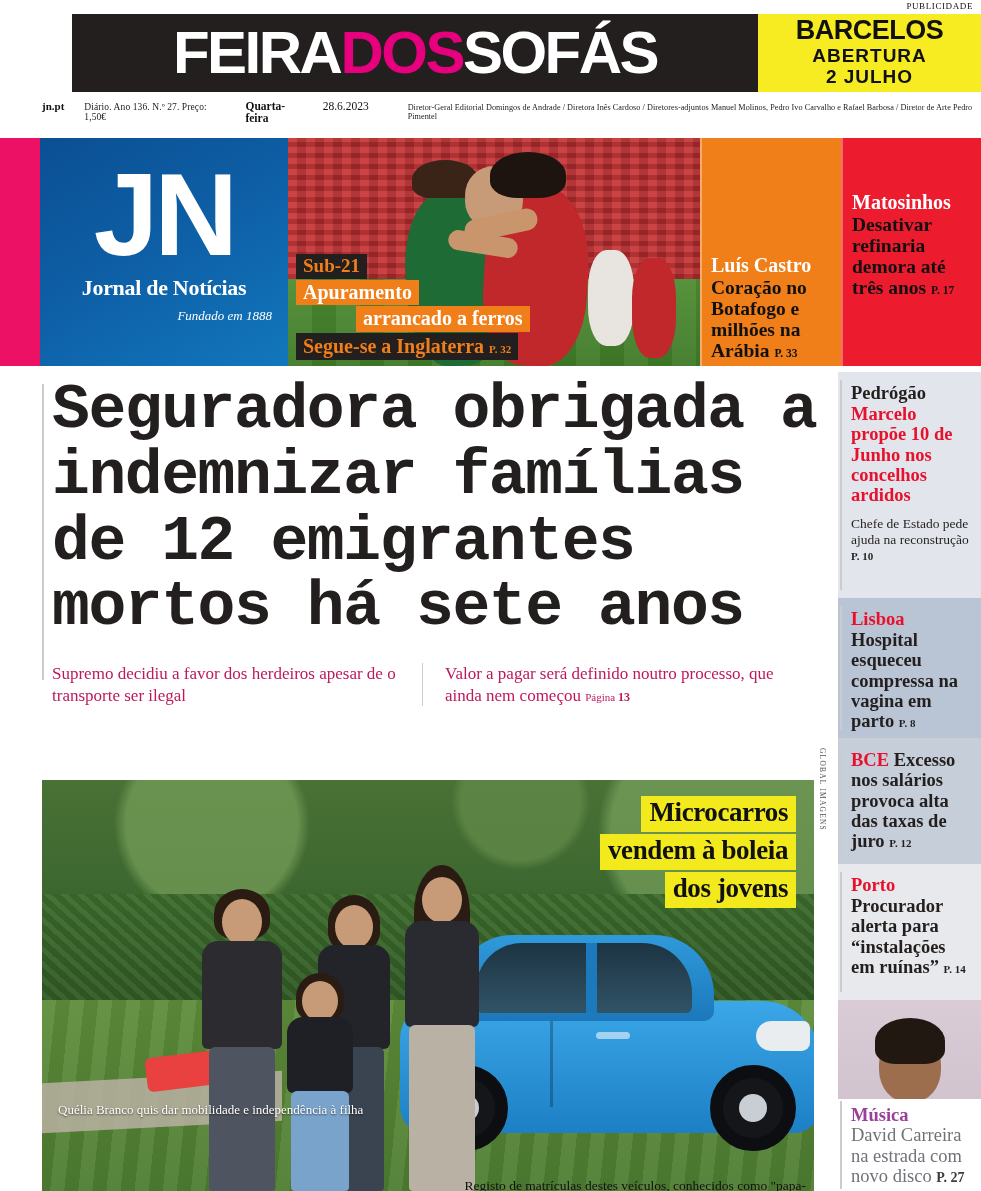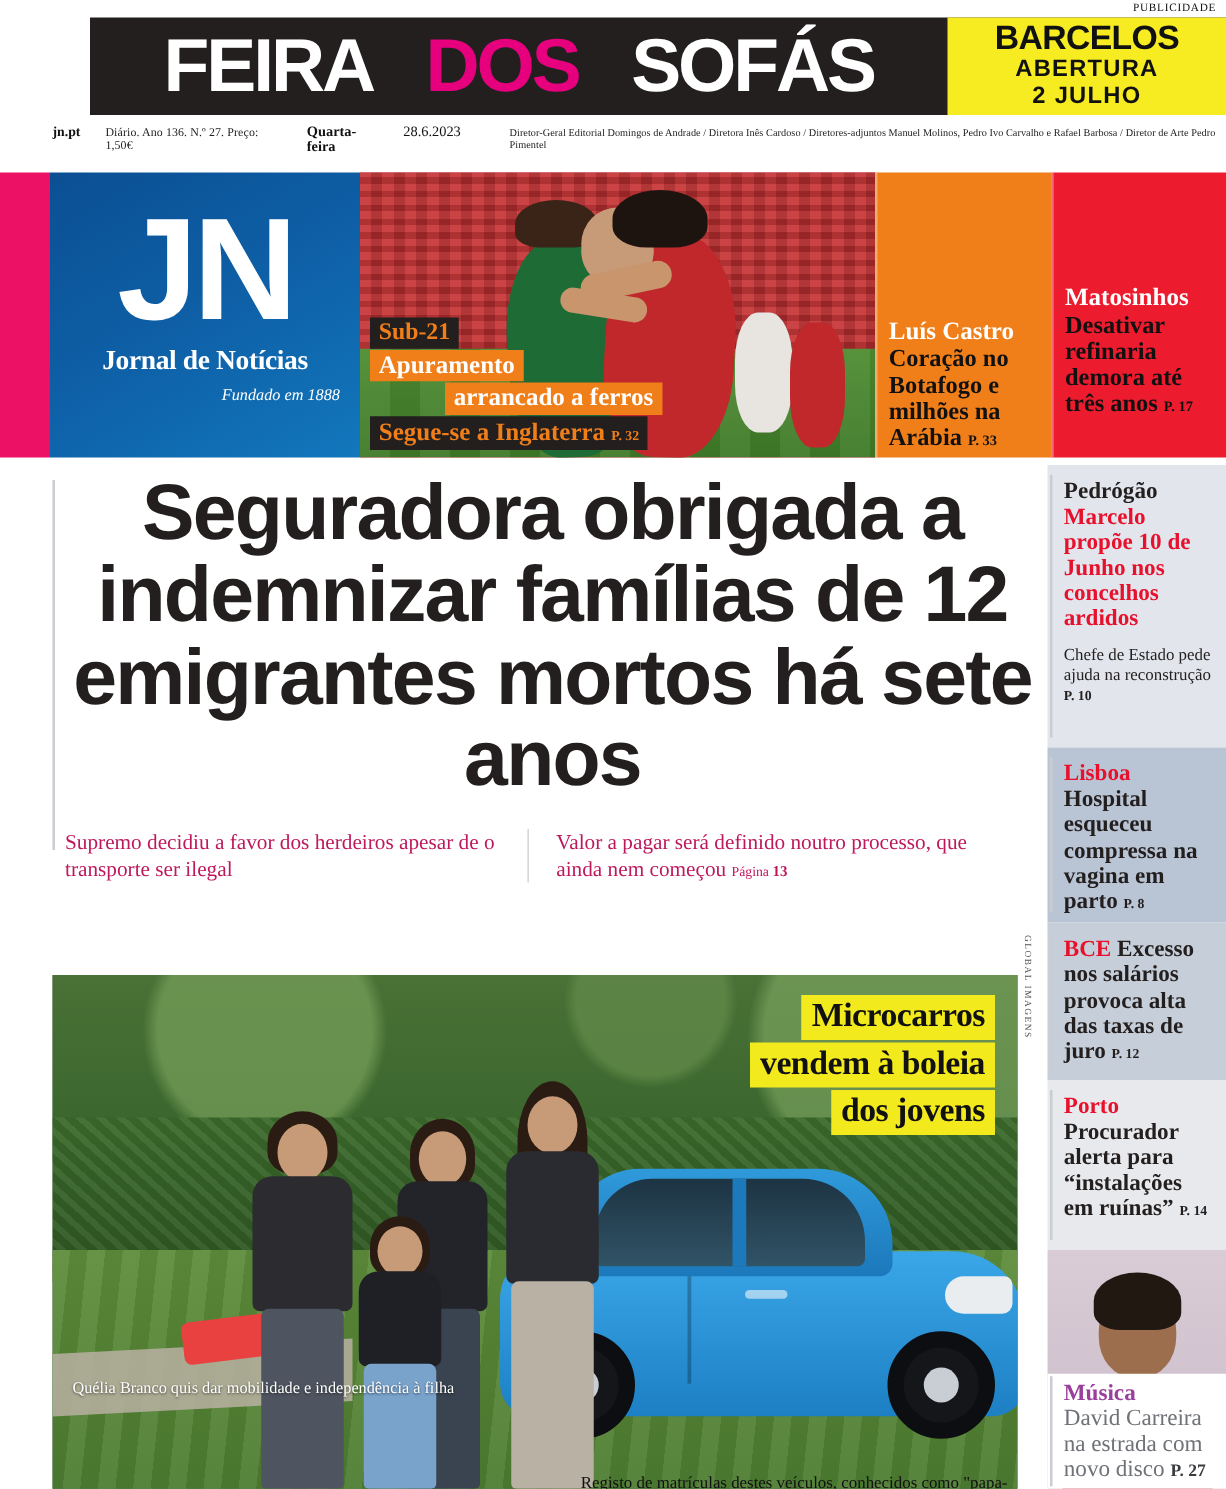--- a/index.html
+++ b/index.html
@@ -18,21 +18,21 @@
     font-size:9px; letter-spacing:.6px; color:#111;
   }
   .ad-band {
     position:absolute; left:72px; top:14px; width:909px; height:78px;
     background:#231f1f; display:flex; align-items:stretch;
   }
   .ad-main {
     flex:1; display:flex; align-items:center; justify-content:center;
     font-family:"Liberation Sans", sans-serif;
     font-weight:bold; font-size:60px; letter-spacing:-2.5px;
-    line-height:1; white-space:nowrap;gap:42px;
+    line-height:1; white-space:nowrap;
   }
   .ad-w { color:#ffffff; }
   .ad-p { color:#e6007e; }
   .ad-box {
     width:223px; background:#f7ec21; color:#111;
     display:flex; flex-direction:column; align-items:center; justify-content:center;
     font-family:"Liberation Sans", sans-serif; font-weight:bold;
     padding:4px 0 6px;
   }
   .ad-box .l1 { font-size:27px; letter-spacing:-0.5px; line-height:1.02; }
@@ -125,38 +125,38 @@
     font-size:20px; padding:3px 7px 4px; margin-top:1px; }
   .sub21 .r4 .pg { font-size:11px; }
 
   
   .teaser-lc {
     position:absolute; left:700px; top:0; width:141px; height:228px;
     background:#f07f1a; padding:117px 9px 0 11px;
   }
   .teaser-mt {
     position:absolute; left:841px; top:0; width:140px; height:228px;
-    background:#ed1b2e; padding:90px 9px 0 11px;
+    background:#ed1b2e; padding:54px 9px 0 11px;
   }
   .teaser-lc:before, .teaser-mt:before{
     content:""; position:absolute; left:0; top:0; bottom:0; width:2px; background:rgba(255,255,255,.35);
   }
   .tz-kicker { font-family:"Liberation Serif", serif; font-weight:bold;
     font-size:20px; color:#fff; line-height:1.05; }
   .tz-body { font-family:"Liberation Serif", serif; font-weight:bold;
     font-size:19.5px; color:#111; line-height:1.08; margin-top:1px; }
   .tz-body .pg { font-size:11.5px; }
 
   
   .lead { position:absolute; left:42px; top:378px; width:790px; }
   .lead-rule { position:absolute; left:0; top:6px; width:2px; height:296px; background:#c9ccd1; }
   .lead h1 {
-    font-family:Liberation Sans, sans-serif; font-weight:bold;
+    font-family:Liberation Mono, monospace; font-weight:bold;
     font-size:63px; line-height:1.045; color:#231f1f;
-    letter-spacing:-1.4px; padding-left:10px;text-align:center;
+    letter-spacing:-1.4px; padding-left:10px;
   }
   .lead-subs { display:flex; margin-top:22px; padding-left:10px; }
   .lead-sub {
     font-family:"Liberation Serif", serif; font-size:17px;
     line-height:1.26; color:#be185d;
   }
   .lead-sub.first { width:370px; }
   .lead-sub.second { width:390px; padding-left:22px; border-left:1.5px solid #c9ccd1; }
   .lead-sub .pg { font-size:11px; }
   .lead-sub .pg b { font-size:12px; }

